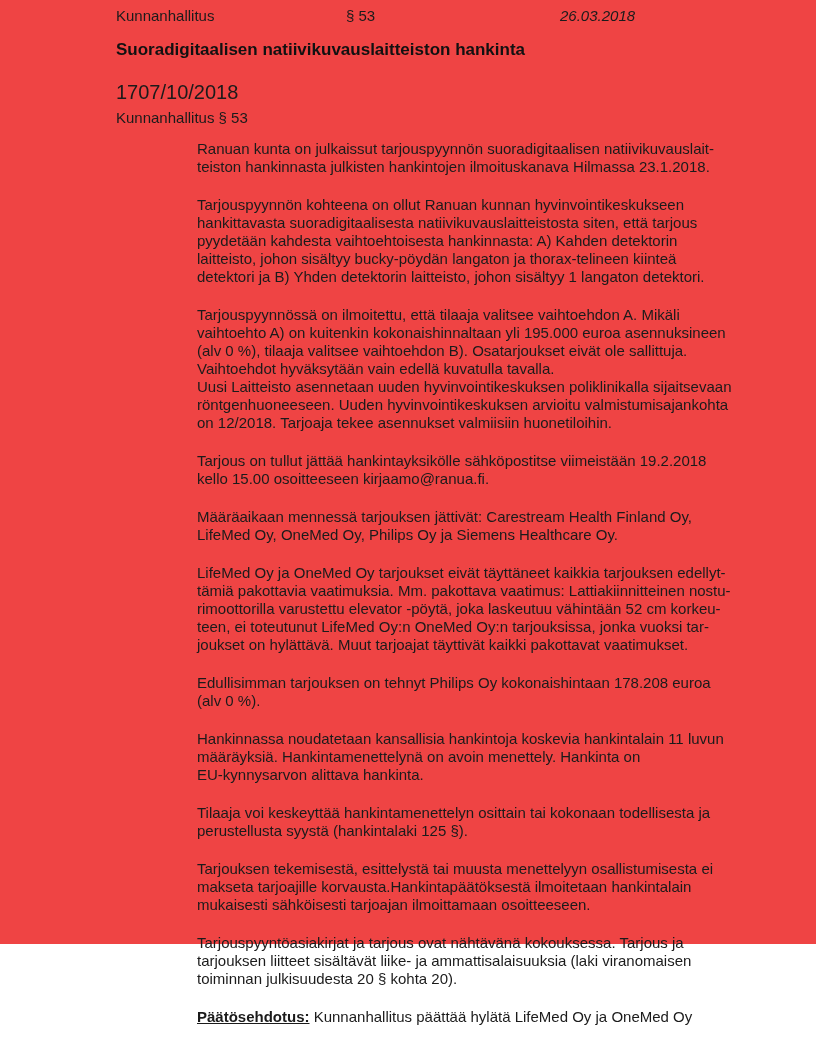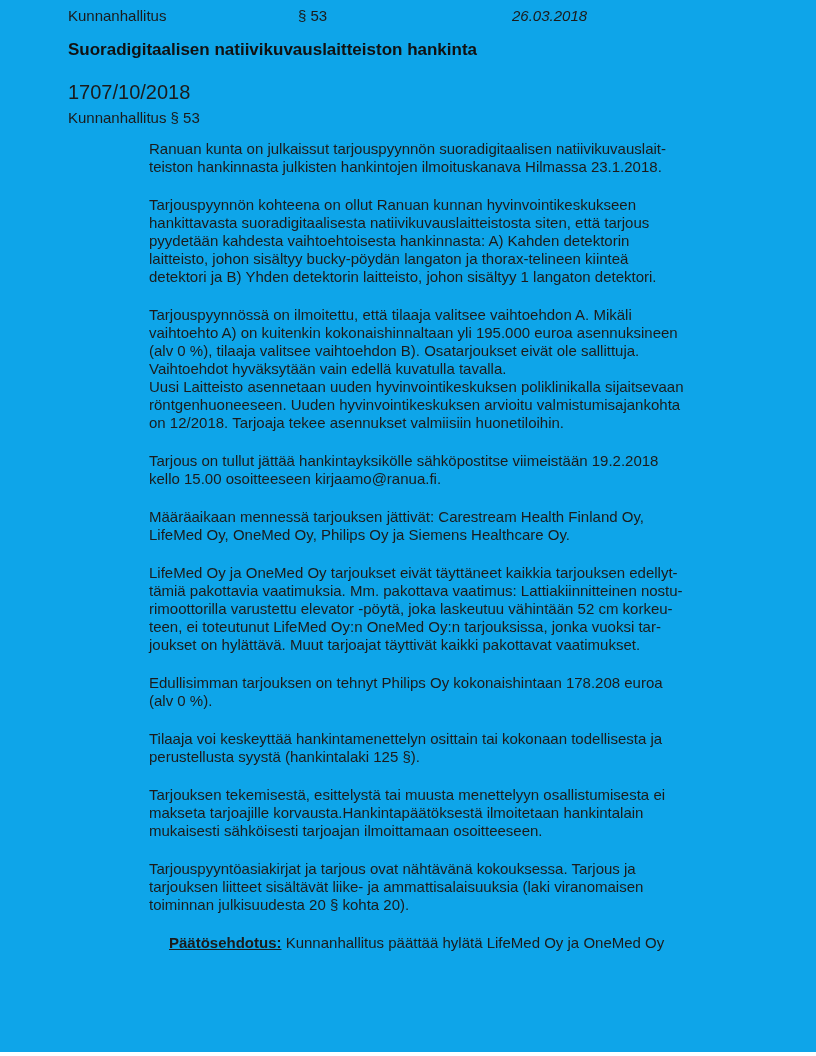--- a/index.html
+++ b/index.html
@@ -11,24 +11,24 @@
     width: 816px;
     height: 1056px;
     overflow: hidden;
     font-family: "Liberation Sans", sans-serif;
     color: #1b1b1b;
     -webkit-font-smoothing: antialiased;
   }
   .page {
     position: relative;
     width: 816px;
-    height: 1052px;
-    background: #0ea5e9;
+    height: 944px;
+    background: #ef4444;
     box-sizing: border-box;
-    padding: 7px 70px 0 68px;
+    padding: 7px 70px 0 116px;
   }
   .doc-header {
     position: relative;
     height: 18px;
     font-size: 15px;
     line-height: 18px;
   }
   .doc-header .h-organ   { position: absolute; left: 0; top: 0; }
   .doc-header .h-section { position: absolute; left: 230px; top: 0; }
   .doc-header .h-date    { position: absolute; left: 444px; top: 0; font-style: italic; }
@@ -56,21 +56,20 @@
   }
   .para {
     margin: 0 0 20px 0;
     font-size: 15px;
     line-height: 18px;
     white-space: pre-line;
   }
   .para.decision {
     white-space: normal;
     margin-bottom: 0;
-    margin-left: 20px;
   }
   .decision-label {
     font-weight: bold;
     text-decoration: underline;
   }
 </style>
 </head>
 <body>
 
 <div class="page">
@@ -106,20 +105,23 @@
 kello 15.00 osoitteeseen kirjaamo@ranua.fi.</p>
     <p class="para">Määräaikaan mennessä tarjouksen jättivät: Carestream Health Finland Oy,
 LifeMed Oy, OneMed Oy, Philips Oy ja Siemens Healthcare Oy.</p>
     <p class="para">LifeMed Oy ja OneMed Oy tarjoukset eivät täyttäneet kaikkia tarjouksen edellyt-
 tämiä pakottavia vaatimuksia. Mm. pakottava vaatimus: Lattiakiinnitteinen nostu-
 rimoottorilla varustettu elevator -pöytä, joka laskeutuu vähintään 52 cm korkeu-
 teen, ei toteutunut LifeMed Oy:n OneMed Oy:n tarjouksissa, jonka vuoksi tar-
 joukset on hylättävä. Muut tarjoajat täyttivät kaikki pakottavat vaatimukset.</p>
     <p class="para">Edullisimman tarjouksen on tehnyt Philips Oy kokonaishintaan 178.208 euroa
 (alv 0 %).</p>
+    <p class="para">Hankinnassa noudatetaan kansallisia hankintoja koskevia hankintalain 11 luvun
+määräyksiä. Hankintamenettelynä on avoin menettely. Hankinta on
+EU-kynnysarvon alittava hankinta.</p>
     <p class="para">Tilaaja voi keskeyttää hankintamenettelyn osittain tai kokonaan todellisesta ja
 perustellusta syystä (hankintalaki 125 §).</p>
     <p class="para">Tarjouksen tekemisestä, esittelystä tai muusta menettelyyn osallistumisesta ei
 makseta tarjoajille korvausta.Hankintapäätöksestä ilmoitetaan hankintalain
 mukaisesti sähköisesti tarjoajan ilmoittamaan osoitteeseen.</p>
     <p class="para">Tarjouspyyntöasiakirjat ja tarjous ovat nähtävänä kokouksessa. Tarjous ja
 tarjouksen liitteet sisältävät liike- ja ammattisalaisuuksia (laki viranomaisen
 toiminnan julkisuudesta 20 § kohta 20).</p>
     <p class="para decision"><span class="decision-label">Päätösehdotus:</span><span> Kunnanhallitus päättää hylätä LifeMed Oy ja OneMed Oy</span></p>
   </div>

